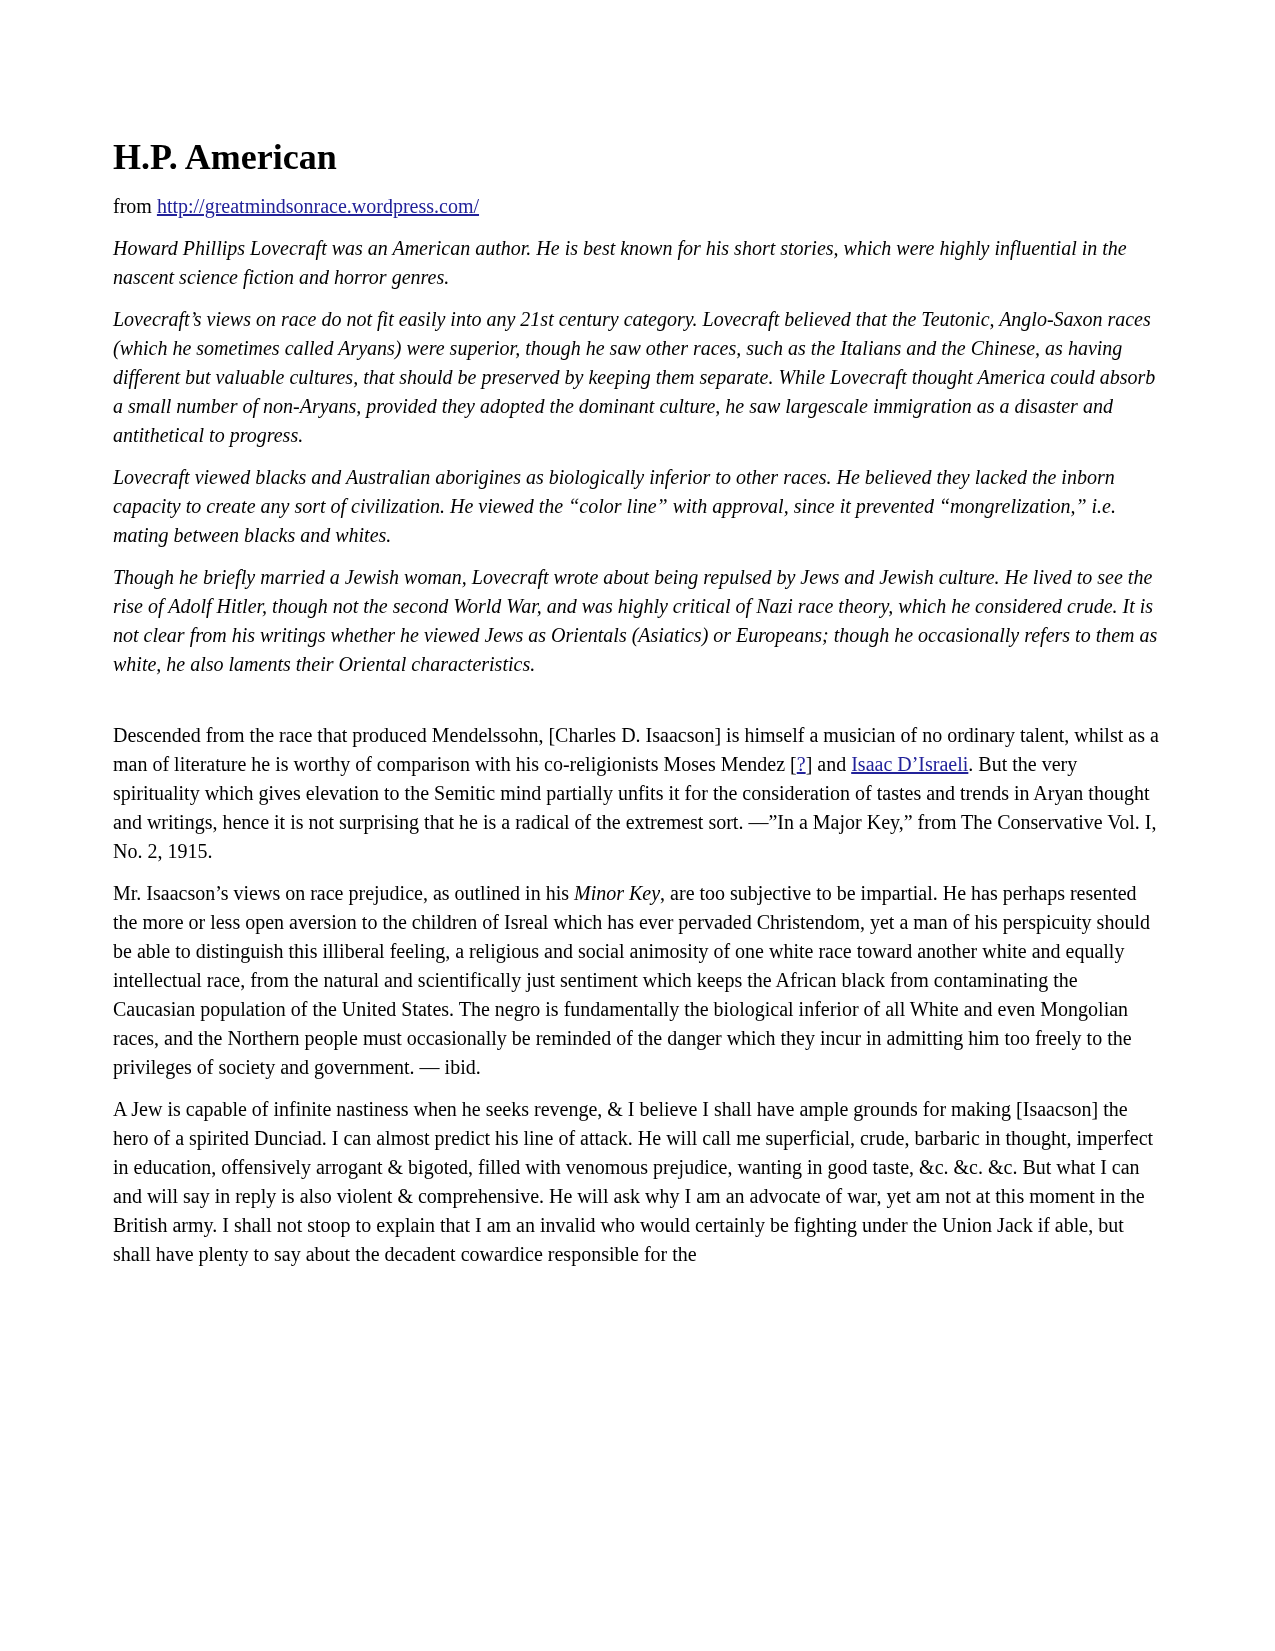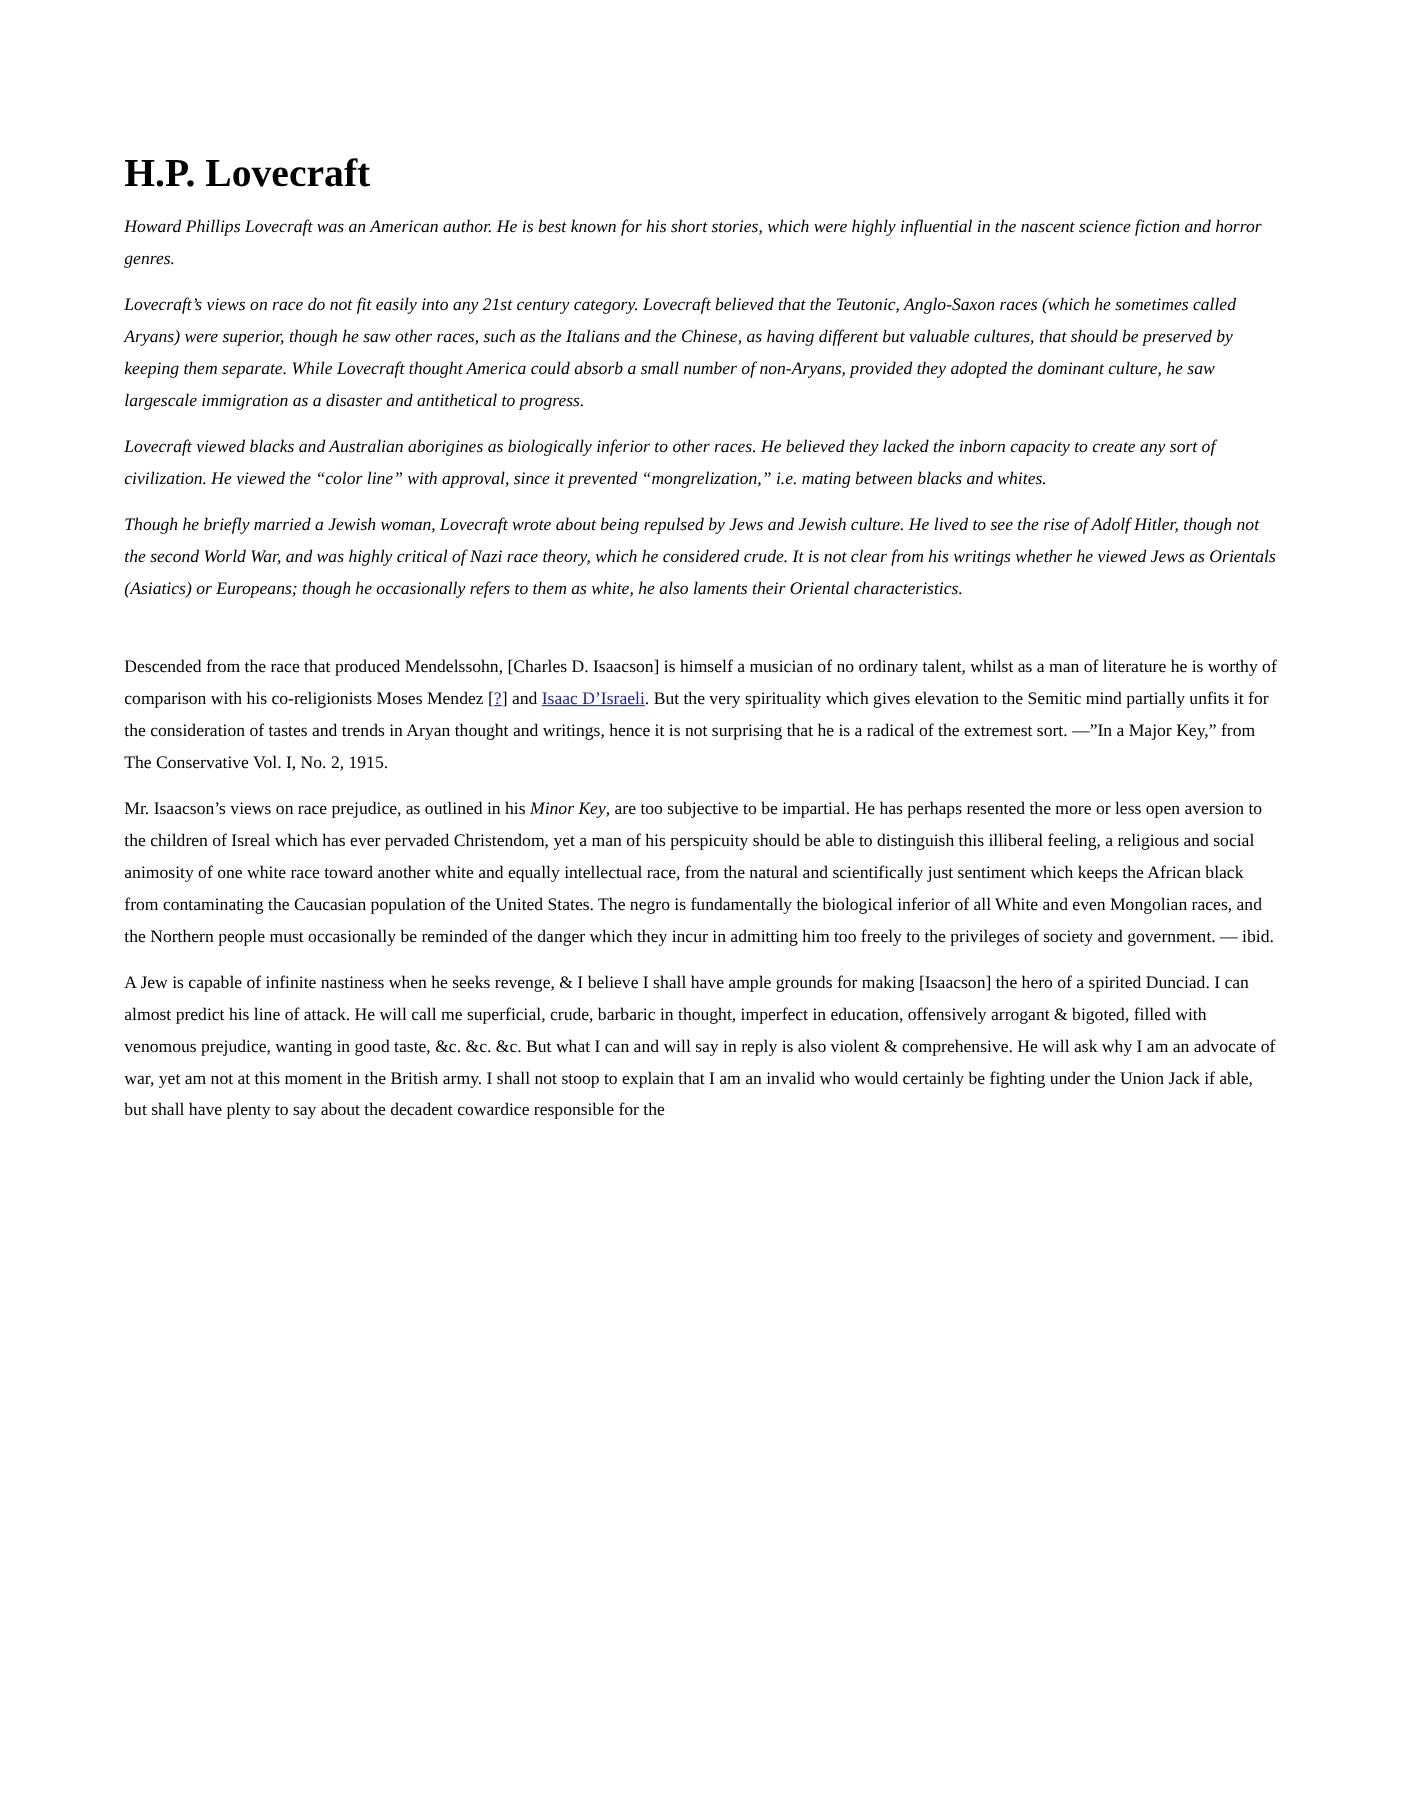--- a/index.html
+++ b/index.html
@@ -17,40 +17,41 @@
     line-height: 43px;
     font-weight: bold;
     margin: 0 0 13px 0;
   }
   .byline {
     font-size: 20px;
     line-height: 29px;
     margin: 0 0 13px 0;
   }
   .body-p {
-    font-size: 16px;
+    font-size: 20px;
     line-height: 29px;
     margin: 0 0 13px 0;
   }
   .intro { font-style: italic; }
   .inline-italic { font-style: italic; text-align: center; }
   a.doc-link {
     color: var(--link-color);
     text-decoration: underline;
     cursor: pointer;
   }
   .section-gap { height: 29px; }
 </style>
 </head>
 <body>
 
 <div class="page">
 
-  <h1 class="doc-title">H.P. Lovecraft</h1>
+  <h1 class="doc-title">H.P. American</h1>
 
+  <p class="byline"><span>from </span><a href="#" class="doc-link">http://greatmindsonrace.wordpress.com/</a></p>
 
   <p class="body-p intro">Howard Phillips Lovecraft was an American author. He is best known for his short stories, which were highly influential in the nascent science fiction and horror genres.</p>
 
   <p class="body-p intro">Lovecraft’s views on race do not fit easily into any 21st century category. Lovecraft believed that the Teutonic, Anglo-Saxon races (which he sometimes called Aryans) were superior, though he saw other races, such as the Italians and the Chinese, as having different but valuable cultures, that should be preserved by keeping them separate. While Lovecraft thought America could absorb a small number of non-Aryans, provided they adopted the dominant culture, he saw largescale immigration as a disaster and antithetical to progress.</p>
 
   <p class="body-p intro">Lovecraft viewed blacks and Australian aborigines as biologically inferior to other races. He believed they lacked the inborn capacity to create any sort of civilization. He viewed the “color line” with approval, since it prevented “mongrelization,” i.e. mating between blacks and whites.</p>
 
   <p class="body-p intro">Though he briefly married a Jewish woman, Lovecraft wrote about being repulsed by Jews and Jewish culture. He lived to see the rise of Adolf Hitler, though not the second World War, and was highly critical of Nazi race theory, which he considered crude. It is not clear from his writings whether he viewed Jews as Orientals (Asiatics) or Europeans; though he occasionally refers to them as white, he also laments their Oriental characteristics.</p>
 
 

